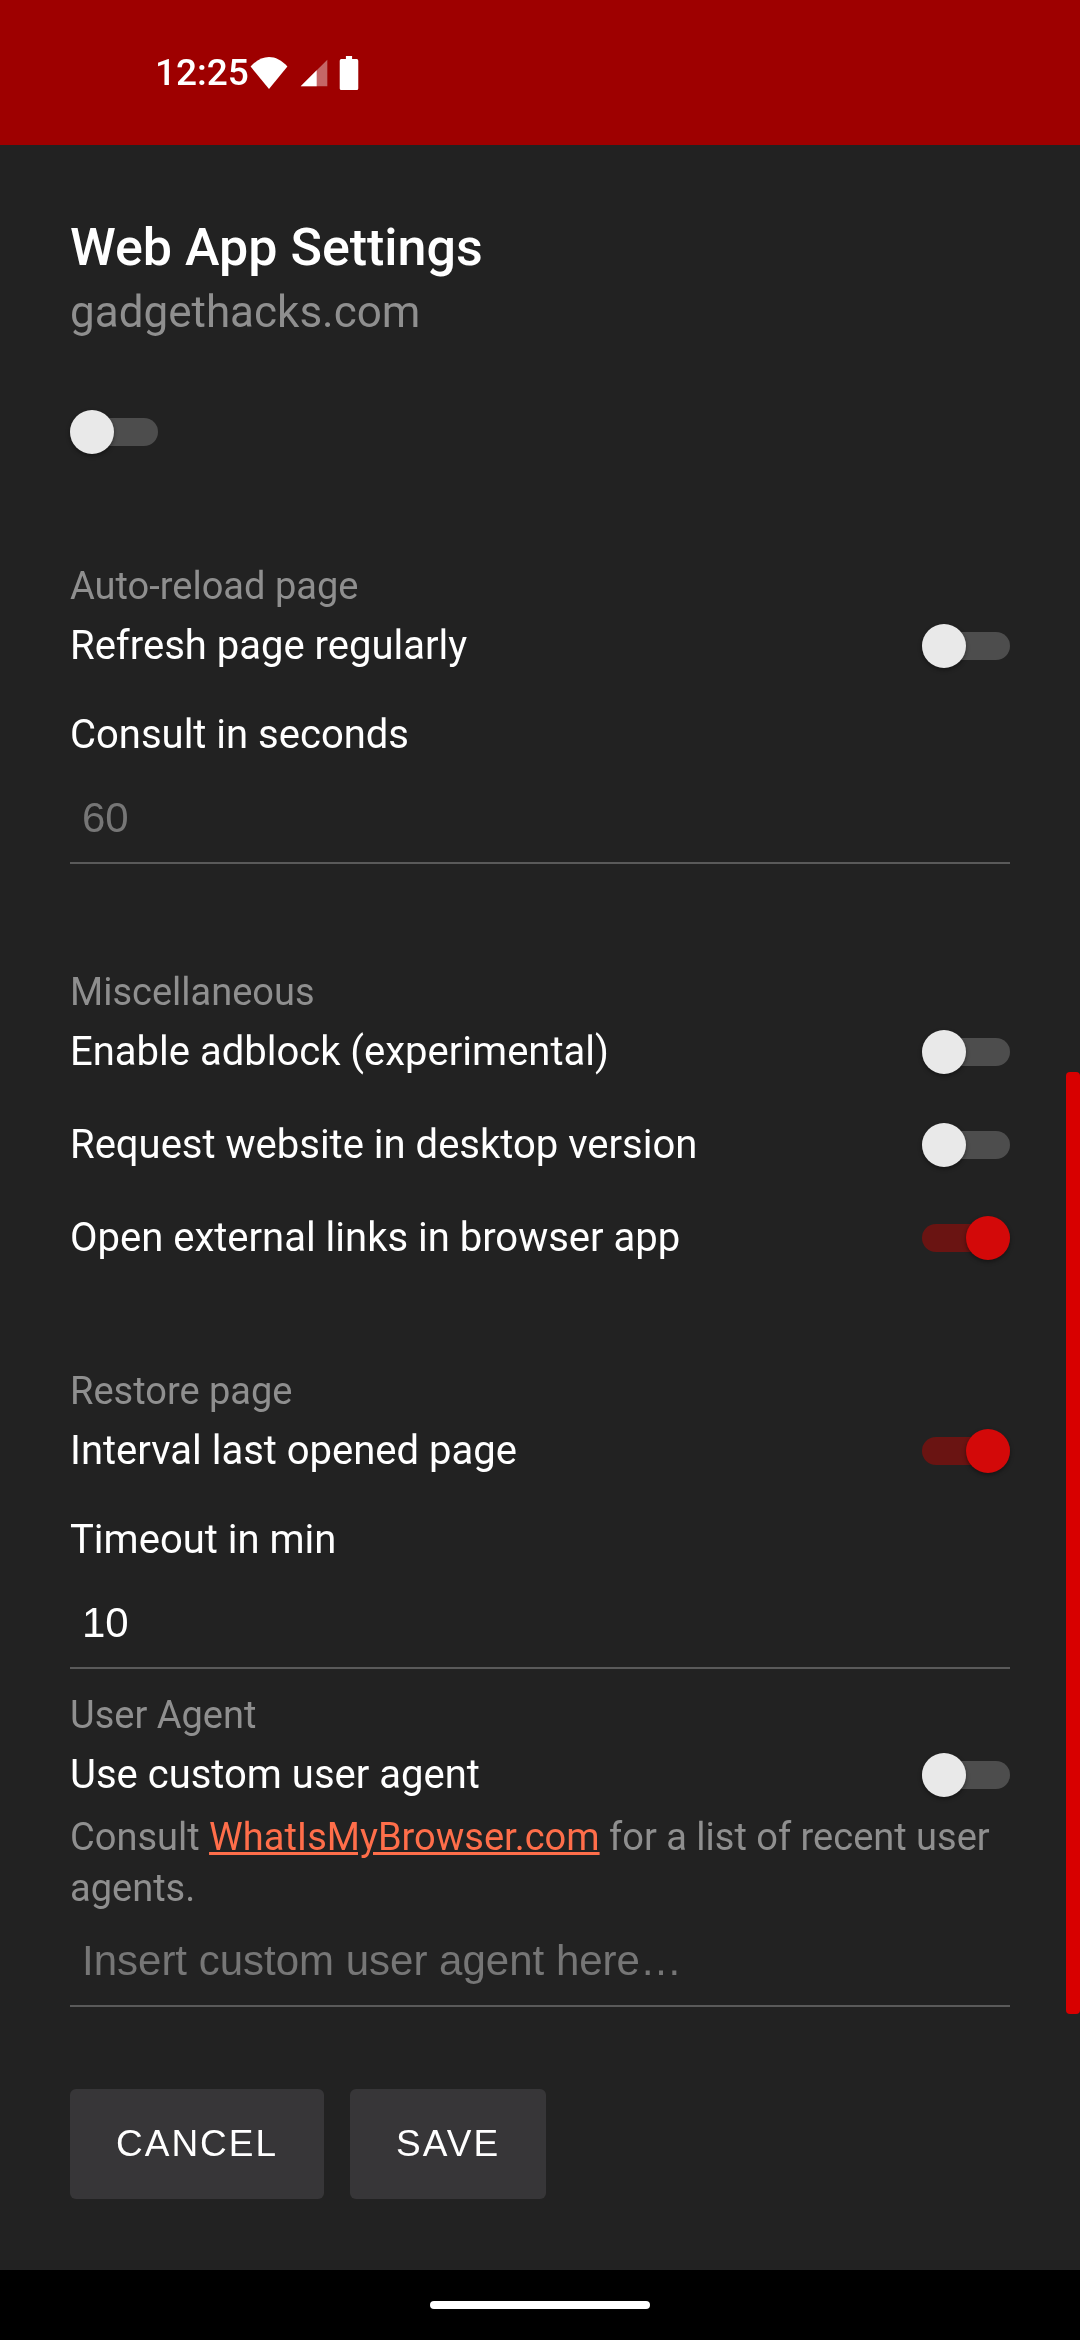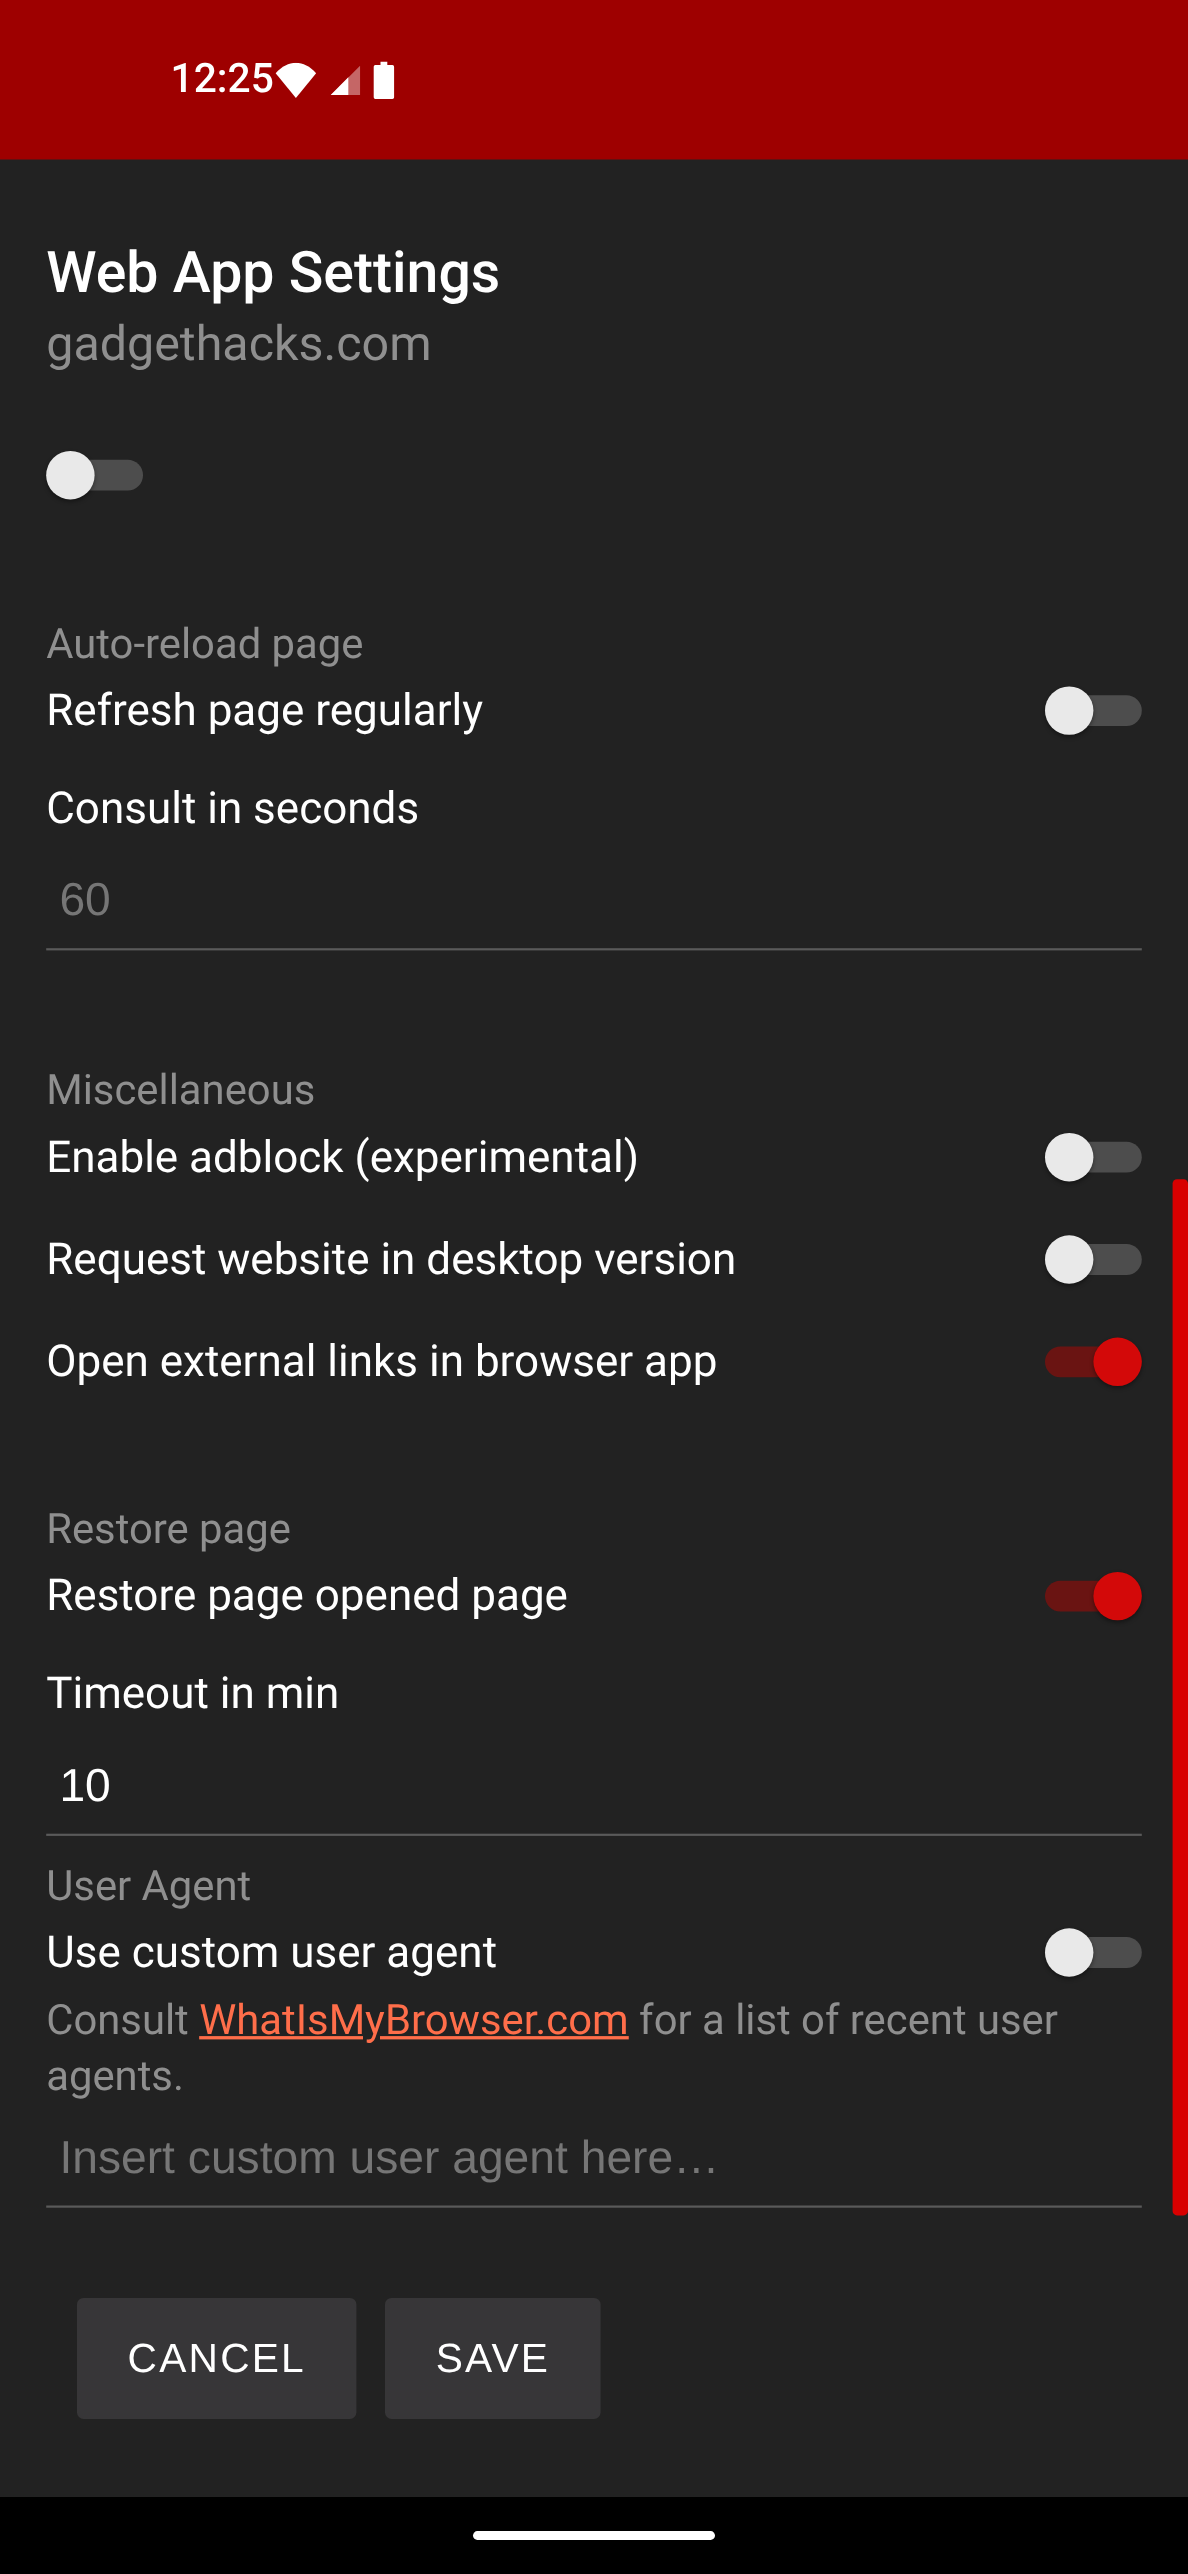--- a/index.html
+++ b/index.html
@@ -20,21 +20,21 @@
     padding: 0 50px 0 155px;
     font-size: 37px;
     font-weight: 500;
     color: #ffffff;
   }
   .status-icons { display: flex; align-items: center; gap: 8px; }
   .status-icons svg { fill: #ffffff; }
 
   
   .content {
-    padding: 0 42px;
+    padding: 0 70px;
   }
   .title {
     font-size: 52px;
     font-weight: 500;
     color: #ffffff;
     padding-top: 72px;
   }
   .subtitle {
     font-size: 44px;
     color: #8f8f8f;
@@ -229,21 +229,21 @@
     <span class="label">Open external links in browser app</span>
     <div class="toggle on-red">
       <div class="track"></div>
         <div class="thumb"></div>
     </div>
   </div>
 
   
   <div class="section-heading tight" style="margin-top:108px">Restore page</div>
   <div class="row" style="margin-top:14px">
-    <span class="label">Restore page opened page</span>
+    <span class="label">Interval last opened page</span>
     <div class="toggle on-red">
       <div class="track"></div>
         <div class="thumb"></div>
     </div>
   </div>
   <div class="field-label">Timeout in min</div>
   <input class="text-input" type="text" value="10" style="">
 
   
   <div class="section-heading very-tight">User Agent</div>

